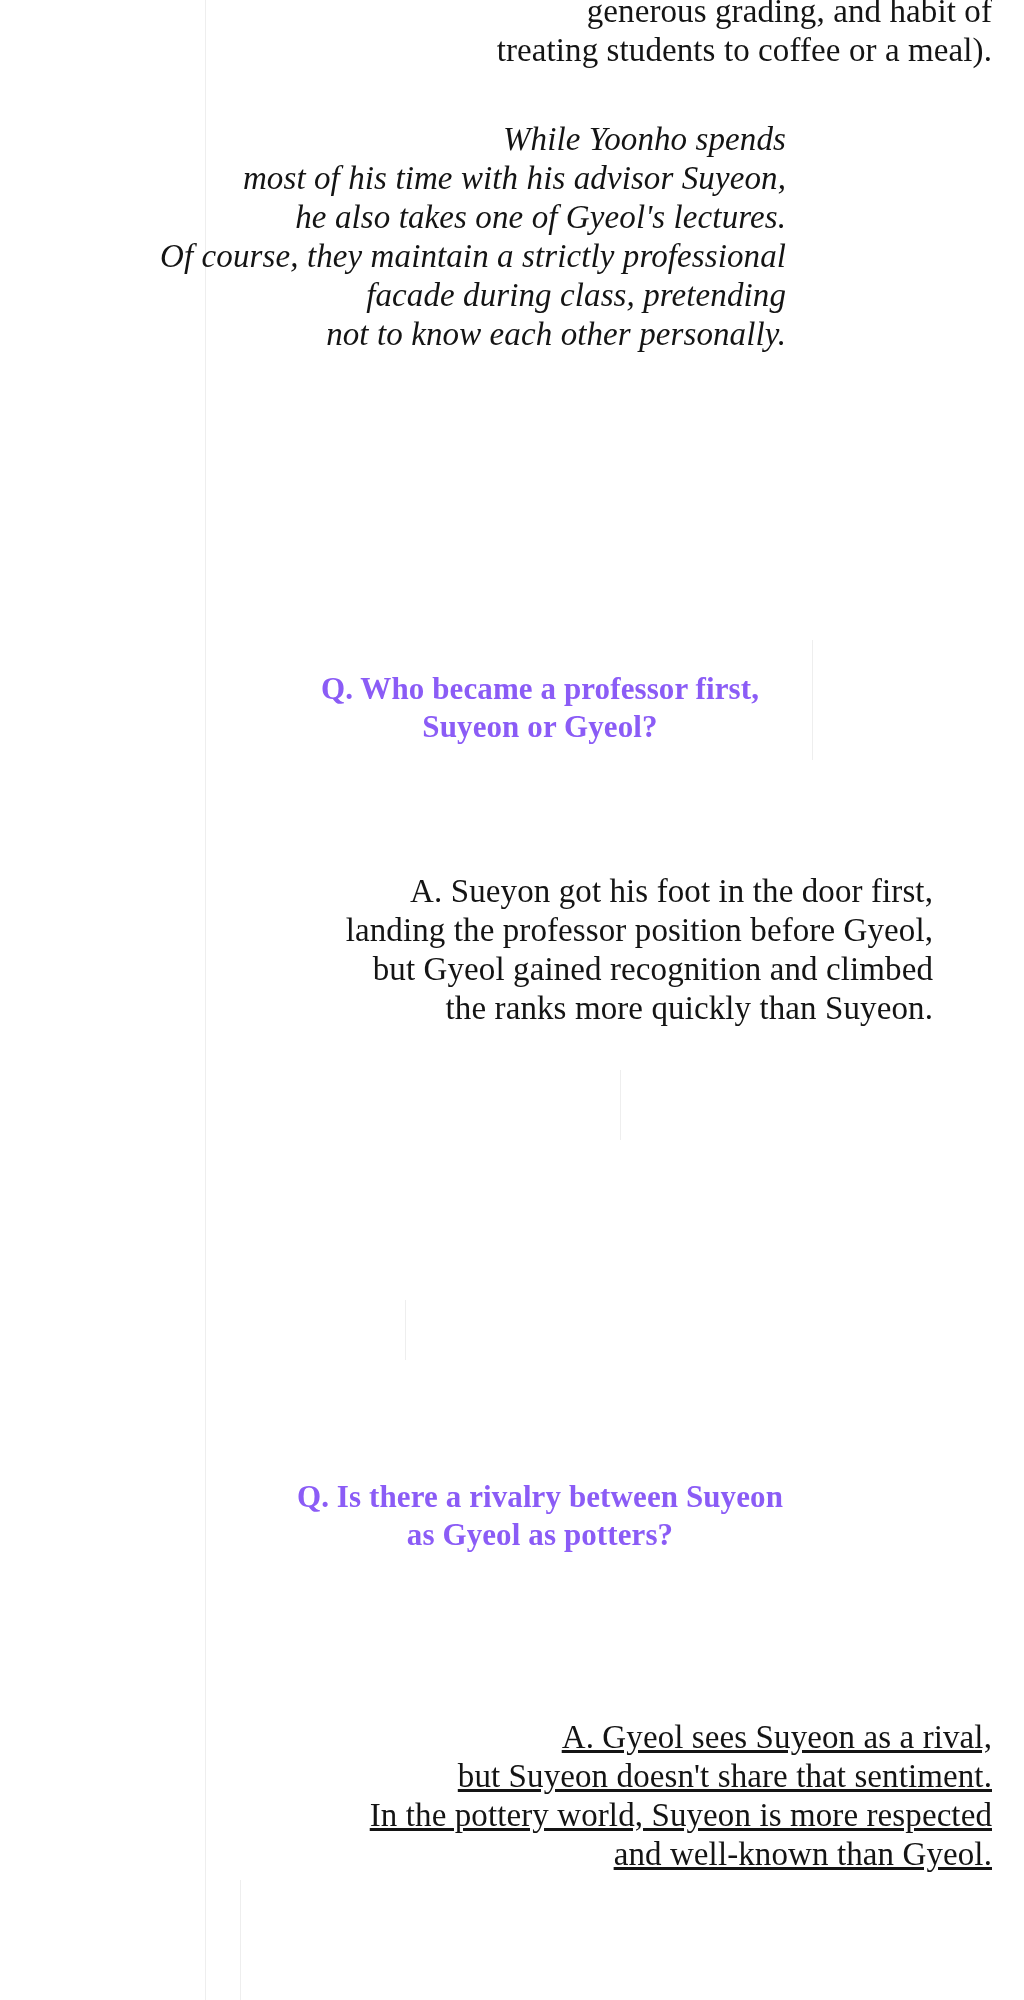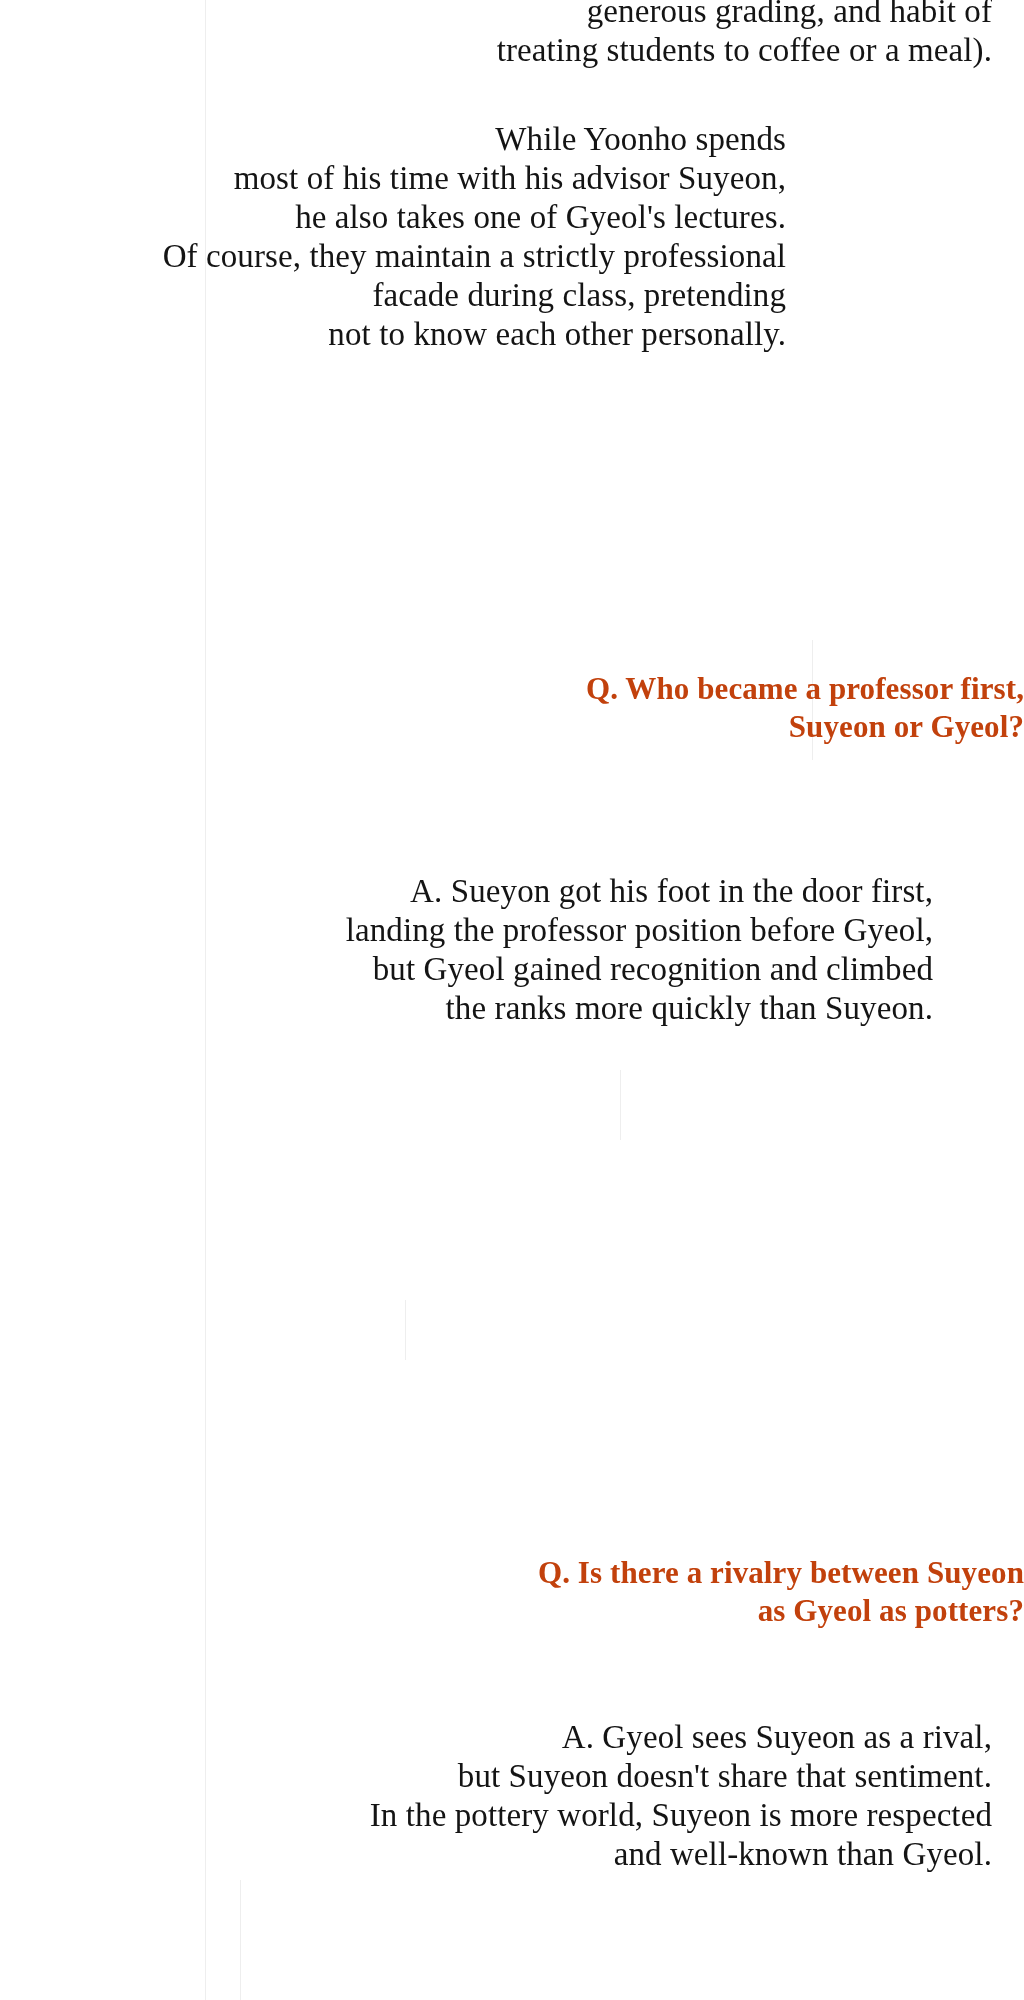--- a/index.html
+++ b/index.html
@@ -37,25 +37,25 @@
     text-align: right;
     font-size: 33px;
     line-height: 1.18;
     color: #141414;
     font-family: "Liberation Serif", "DejaVu Serif", serif;
     white-space: pre-line;
     padding-right: 32px;
     letter-spacing: 0.1px;
   }
   .question-text {
-    text-align: right;
+    text-align: center;
     font-size: 31px;
     line-height: 1.22;
     font-weight: bold;
-    color: #c2410c;
+    color: #8b5cf6;
     font-family: "Liberation Serif", "DejaVu Serif", serif;
     white-space: pre-line;
     padding-left: 56px;
     letter-spacing: 0.1px;
   }
   
   .guide {
     position: absolute;
     width: 1px;
     background: #eeeeee;
@@ -75,37 +75,37 @@
   <div class="guide g2"></div>
   <div class="guide g3"></div>
   <div class="guide g4"></div>
   <div class="guide g5"></div>
 
   <div class="content">
 
     <div class="block narration-text" style="left:0; top:-8px; width:1024px;">generous grading, and habit of
 treating students to coffee or a meal).</div>
 
-    <div class="block narration-text" style="left:0; top:120px; width:818px;">While Yoonho spends
+    <div class="block narration-text" style="left:0; top:120px; width:818px;font-style:italic;">While Yoonho spends
 most of his time with his advisor Suyeon,
 he also takes one of Gyeol's lectures.
 Of course, they maintain a strictly professional
 facade during class, pretending
 not to know each other personally.</div>
 
     <div class="block question-text" style="left:0; top:670px; width:1024px;">Q. Who became a professor first,
 Suyeon or Gyeol?</div>
 
     <div class="block answer-text" style="left:0; top:872px; width:965px;">A. Sueyon got his foot in the door first,
 landing the professor position before Gyeol,
 but Gyeol gained recognition and climbed
 the ranks more quickly than Suyeon.</div>
 
-    <div class="block question-text" style="left:0; top:1554px; width:1024px;">Q. Is there a rivalry between Suyeon
+    <div class="block question-text" style="left:0; top:1478px; width:1024px;">Q. Is there a rivalry between Suyeon
 as Gyeol as potters?</div>
 
-    <div class="block answer-text" style="left:0; top:1718px; width:1024px;">A. Gyeol sees Suyeon as a rival,
+    <div class="block answer-text" style="left:0; top:1718px; width:1024px;text-decoration:underline;">A. Gyeol sees Suyeon as a rival,
 but Suyeon doesn't share that sentiment.
 In the pottery world, Suyeon is more respected
 and well-known than Gyeol.</div>
 
   </div>
 </div>
 
 </body></html>

